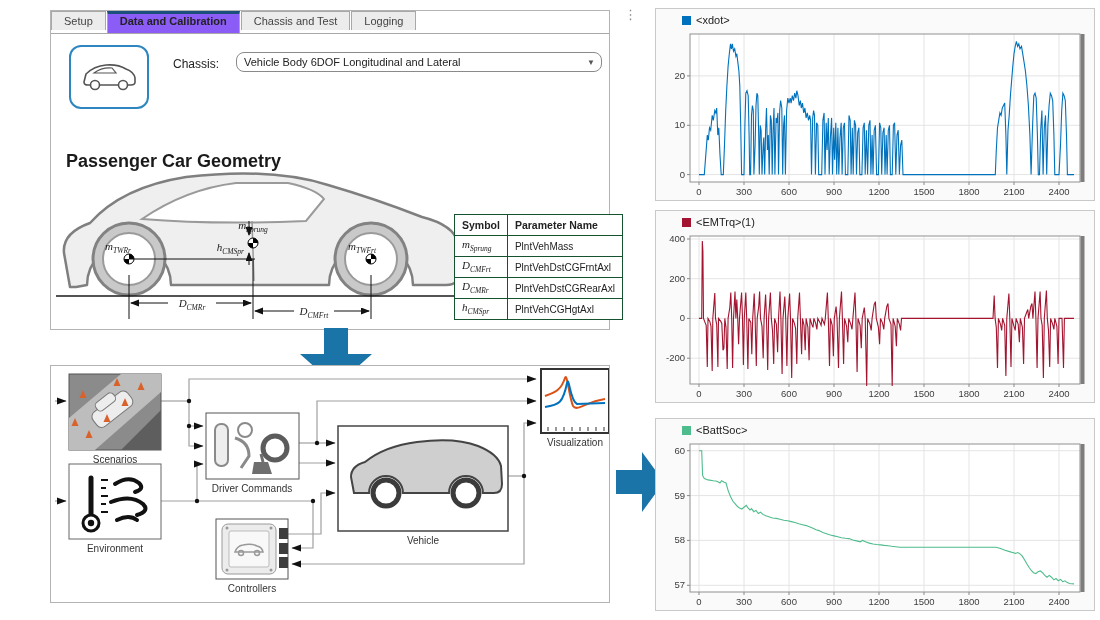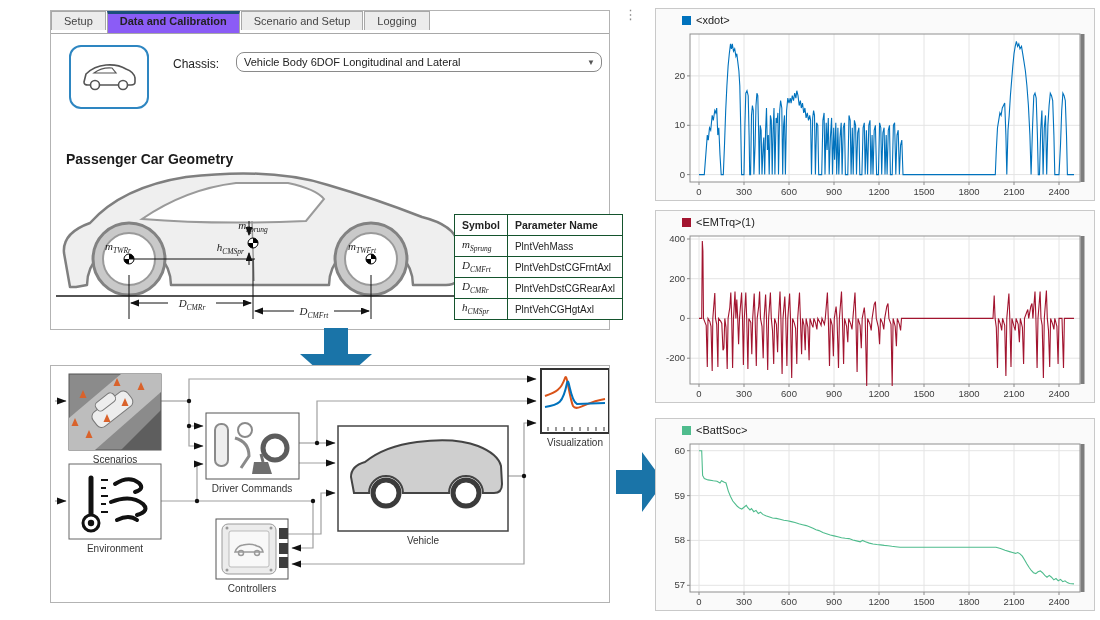--- a/index.html
+++ b/index.html
@@ -10,21 +10,21 @@
   .tabbar{position:absolute;left:0;top:0;right:0;height:22px;border-bottom:1px solid #a8a8a8;background:#fff;display:flex;}
   .tab{font-size:11px;color:#444;background:#ececec;border:1px solid #a8a8a8;border-bottom:none;
        padding:3px 12px 0 12px;height:19px;box-sizing:border-box;margin-right:1px;cursor:default;}
   .tab.active{background:#8b5cf6;border-top:3px solid #1c4f7c;padding-top:1px;position:relative;top:0;height:22px;color:#222;font-weight:bold;}
   
   .caricon-btn{position:absolute;left:18px;top:34px;width:76px;height:60px;border:2px solid #2e86c1;border-radius:12px;background:#fff;display:flex;align-items:center;justify-content:center;}
   .chassis-label{position:absolute;left:122px;top:46px;font-size:12px;font-weight:normal;color:#222;}
   .dropdown{position:absolute;left:185px;top:41px;width:366px;height:20px;border:1px solid #8a8a8a;border-radius:8px;background:#fff;
             font-size:11px;color:#222;line-height:19px;padding:0 18px 0 7px;box-sizing:border-box;white-space:nowrap;overflow:hidden;}
   .dd-caret{position:absolute;right:6px;top:0;font-size:8px;color:#555;line-height:19px;}
-  .geo-title{position:absolute;left:15px;top:140px;font-size:14px;font-weight:bold;color:#1a1a1a;}
+  .geo-title{position:absolute;left:15px;top:140px;font-size:18px;font-weight:bold;color:#1a1a1a;}
   
   .ptable{position:absolute;left:403px;top:203px;border-collapse:collapse;font-size:10px;background:#fff;}
   .ptable td,.ptable th{border:1px solid #14532d;padding:2px 7px;height:16px;text-align:left;white-space:nowrap;}
   .ptable th{font-weight:bold;font-size:10.5px;}
   .symcell{font-style:italic;font-family:"Liberation Serif",serif;font-size:11px;}
   .symcell sub{font-size:7.5px;}
   
   .scope{position:absolute;left:655px;width:440px;background:#fafafa;border:1px solid #c9c9c9;box-sizing:border-box;}
   .legend{height:22px;display:flex;align-items:center;padding-left:26px;font-size:11px;color:#222;}
   .legend .sw{width:9px;height:9px;display:inline-block;margin-right:5px;}
@@ -37,21 +37,21 @@
   .sub{font-size:7.5px;}
   .ellipsis{position:absolute;left:624px;top:8px;font-size:13px;color:#8a8a8a;line-height:13px;}
 </style>
 </head>
 <body>
 
 <div class="panel" style="left:50px;top:10px;width:560px;height:320px;">
   <div class="tabbar">
     <div class="tab">Setup</div>
     <div class="tab active">Data and Calibration</div>
-    <div class="tab">Scenario and Setup</div>
+    <div class="tab">Chassis and Test</div>
     <div class="tab">Logging</div>
   </div>
 
   <div class="caricon-btn">
     <svg width="58" height="34" viewBox="0 0 58 34">
       <path d="M4,22 L6,14 Q14,6 26,5 Q38,4 46,9 Q54,12 55,18 L55,22 Q55,25 51,25 L8,25 Q4,25 4,22 Z" fill="#fff" stroke="#555" stroke-width="1.6"></path>
       <path d="M14,13 Q22,7 32,8 L36,13 Z" fill="#fff" stroke="#555" stroke-width="1.2"></path>
       <circle cx="15" cy="25" r="4.5" fill="#fff" stroke="#555" stroke-width="1.6"></circle>
       <circle cx="43" cy="25" r="4.5" fill="#fff" stroke="#555" stroke-width="1.6"></circle>
     </svg>

